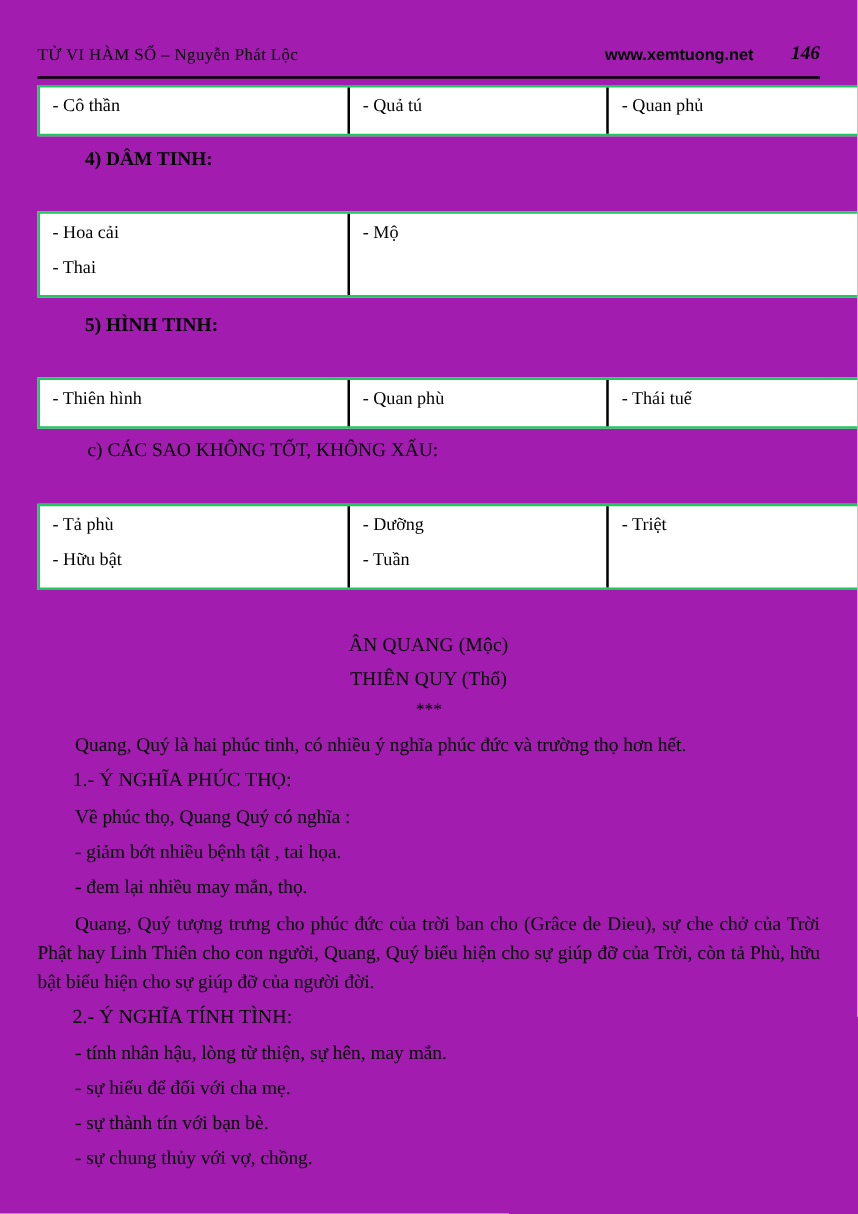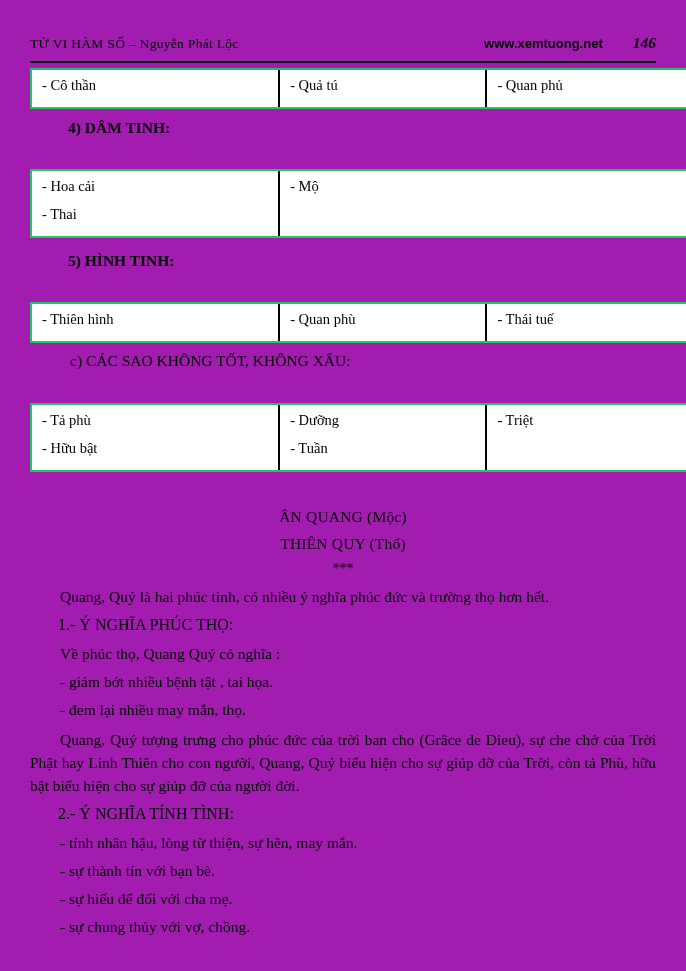--- a/index.html
+++ b/index.html
@@ -175,19 +175,19 @@
     <div class="bullet-list">
         <div class="line">- giảm bớt nhiều bệnh tật , tai họa.</div>
         <div class="line">- đem lại nhiều may mắn, thọ.</div>
       </div>
 
     <div class="para">Quang, Quý tượng trưng cho phúc đức của trời ban cho (Grâce de Dieu), sự che chở của Trời Phật hay Linh Thiên cho con người, Quang, Quý biểu hiện cho sự giúp đỡ của Trời, còn tả Phù, hữu bật biểu hiện cho sự giúp đỡ của người đời.</div>
 
     <div class="body-heading">2.- Ý NGHĨA TÍNH TÌNH:</div>
     <div class="bullet-list">
         <div class="line">- tính nhân hậu, lòng từ thiện, sự hên, may mắn.</div>
+        <div class="line">- sự hiếu để đối với cha mẹ.</div>
         <div class="line">- sự thành tín với bạn bè.</div>
-        <div class="line">- sự hiếu để đối với cha mẹ.</div>
         <div class="line">- sự chung thủy với vợ, chồng.</div>
       </div>
   </div>
 
 </div>
 
 </body></html>

